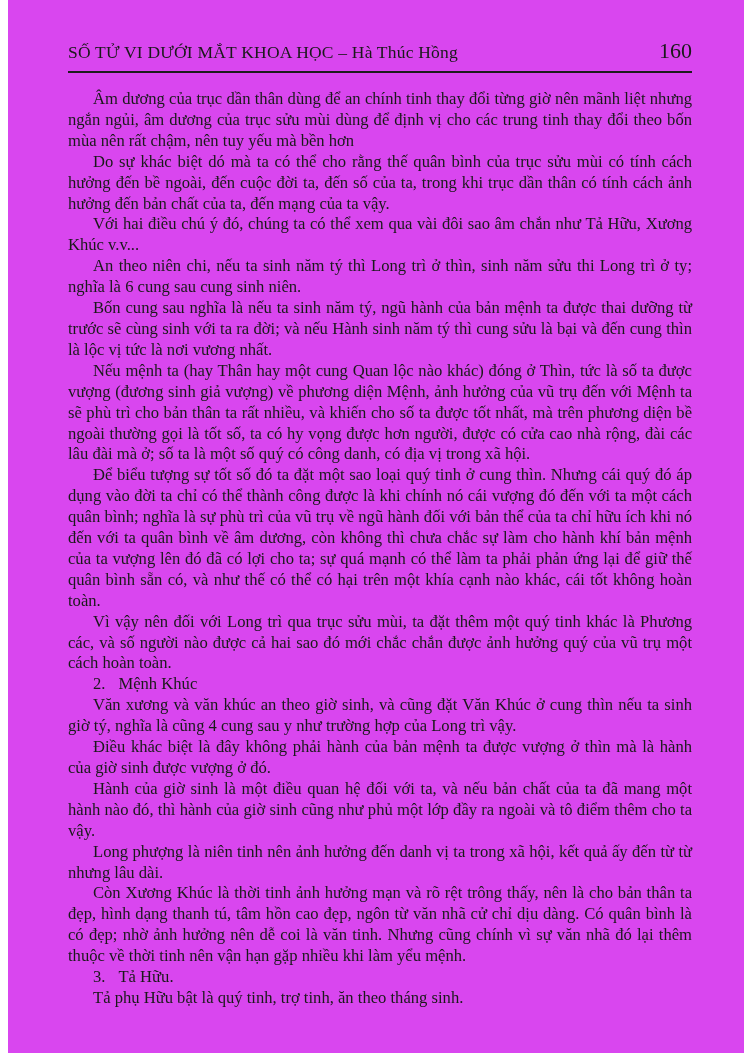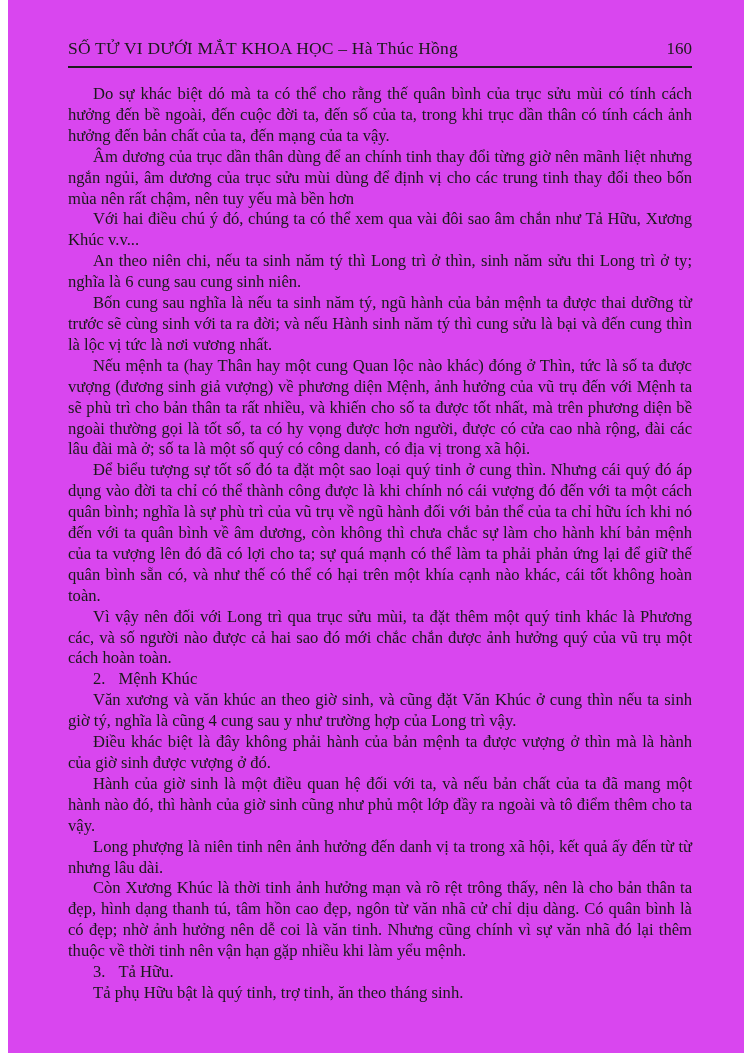--- a/index.html
+++ b/index.html
@@ -23,21 +23,21 @@
     display: flex;
     justify-content: space-between;
     align-items: baseline;
   }
   .header-title {
     font-size: 17.5px;
     letter-spacing: 0.2px;
     white-space: nowrap;
   }
   .header-page {
-    font-size: 17px;
+    font-size: 22px;
   }
   .header-rule {
     border: none;
     border-top: 2px solid #1c1c1c;
     margin: 7px 0 0 0;
   }
   .body-text {
     margin-top: 16px;
     font-size: 16.6px;
     line-height: 20.9px;
@@ -57,22 +57,22 @@
 </head>
 <body>
 
 <div class="page">
   <div class="header-row">
     <span class="header-title">SỐ TỬ VI DƯỚI MẮT KHOA HỌC – Hà Thúc Hồng</span>
     <span class="header-page">160</span>
   </div>
   <hr class="header-rule">
   <div class="body-text">
+      <p class="para">Âm dương của trục dần thân dùng để an chính tinh thay đổi từng giờ nên mãnh liệt nhưng ngắn ngủi, âm dương của trục sửu mùi dùng để định vị cho các trung tinh thay đổi theo bốn mùa nên rất chậm, nên tuy yếu mà bền hơn</p>
       <p class="para">Do sự khác biệt dó mà ta có thể cho rằng thế quân bình của trục sửu mùi có tính cách hưởng đến bề ngoài, đến cuộc đời ta, đến số của ta, trong khi trục dần thân có tính cách ảnh hưởng đến bản chất của ta, đến mạng của ta vậy.</p>
-      <p class="para">Âm dương của trục dần thân dùng để an chính tinh thay đổi từng giờ nên mãnh liệt nhưng ngắn ngủi, âm dương của trục sửu mùi dùng để định vị cho các trung tinh thay đổi theo bốn mùa nên rất chậm, nên tuy yếu mà bền hơn</p>
       <p class="para">Với hai điều chú ý đó, chúng ta có thể xem qua vài đôi sao âm chắn như Tả Hữu, Xương Khúc v.v...</p>
       <p class="para">An theo niên chi, nếu ta sinh năm tý thì Long trì ở thìn, sinh năm sửu thi Long trì ở ty; nghĩa là 6 cung sau cung sinh niên.</p>
       <p class="para">Bốn cung sau nghĩa là nếu ta sinh năm tý, ngũ hành của bản mệnh ta được thai dưỡng từ trước sẽ cùng sinh với ta ra đời; và nếu Hành sinh năm tý thì cung sửu là bại và đến cung thìn là lộc vị tức là nơi vương nhất.</p>
       <p class="para">Nếu mệnh ta (hay Thân hay một cung Quan lộc nào khác) đóng ở Thìn, tức là số ta được vượng (đương sinh giả vượng) về phương diện Mệnh, ảnh hưởng của vũ trụ đến với Mệnh ta sẽ phù trì cho bản thân ta rất nhiều, và khiến cho số ta được tốt nhất, mà trên phương diện bề ngoài thường gọi là tốt số, ta có hy vọng được hơn người, được có cửa cao nhà rộng, đài các lâu đài mà ở; số ta là một số quý có công danh, có địa vị trong xã hội.</p>
       <p class="para">Để biểu tượng sự tốt số đó ta đặt một sao loại quý tinh ở cung thìn. Nhưng cái quý đó áp dụng vào đời ta chỉ có thể thành công được là khi chính nó cái vượng đó đến với ta một cách quân bình; nghĩa là sự phù trì của vũ trụ về ngũ hành đối với bản thể của ta chỉ hữu ích khi nó đến với ta quân bình về âm dương, còn không thì chưa chắc sự làm cho hành khí bản mệnh của ta vượng lên đó đã có lợi cho ta; sự quá mạnh có thể làm ta phải phản ứng lại để giữ thế quân bình sẵn có, và như thế có thể có hại trên một khía cạnh nào khác, cái tốt không hoàn toàn.</p>
       <p class="para">Vì vậy nên đối với Long trì qua trục sửu mùi, ta đặt thêm một quý tinh khác là Phương các, và số người nào được cả hai sao đó mới chắc chắn được ảnh hưởng quý của vũ trụ một cách hoàn toàn.</p>
       <p class="para item"><span class="item-num">2.</span><span>Mệnh Khúc</span></p>
       <p class="para">Văn xương và văn khúc an theo giờ sinh, và cũng đặt Văn Khúc ở cung thìn nếu ta sinh giờ tý, nghĩa là cũng 4 cung sau y như trường hợp của Long trì vậy.</p>
       <p class="para">Điều khác biệt là đây không phải hành của bản mệnh ta được vượng ở thìn mà là hành của giờ sinh được vượng ở đó.</p>
       <p class="para">Hành của giờ sinh là một điều quan hệ đối với ta, và nếu bản chất của ta đã mang một hành nào đó, thì hành của giờ sinh cũng như phủ một lớp đầy ra ngoài và tô điểm thêm cho ta vậy.</p>

